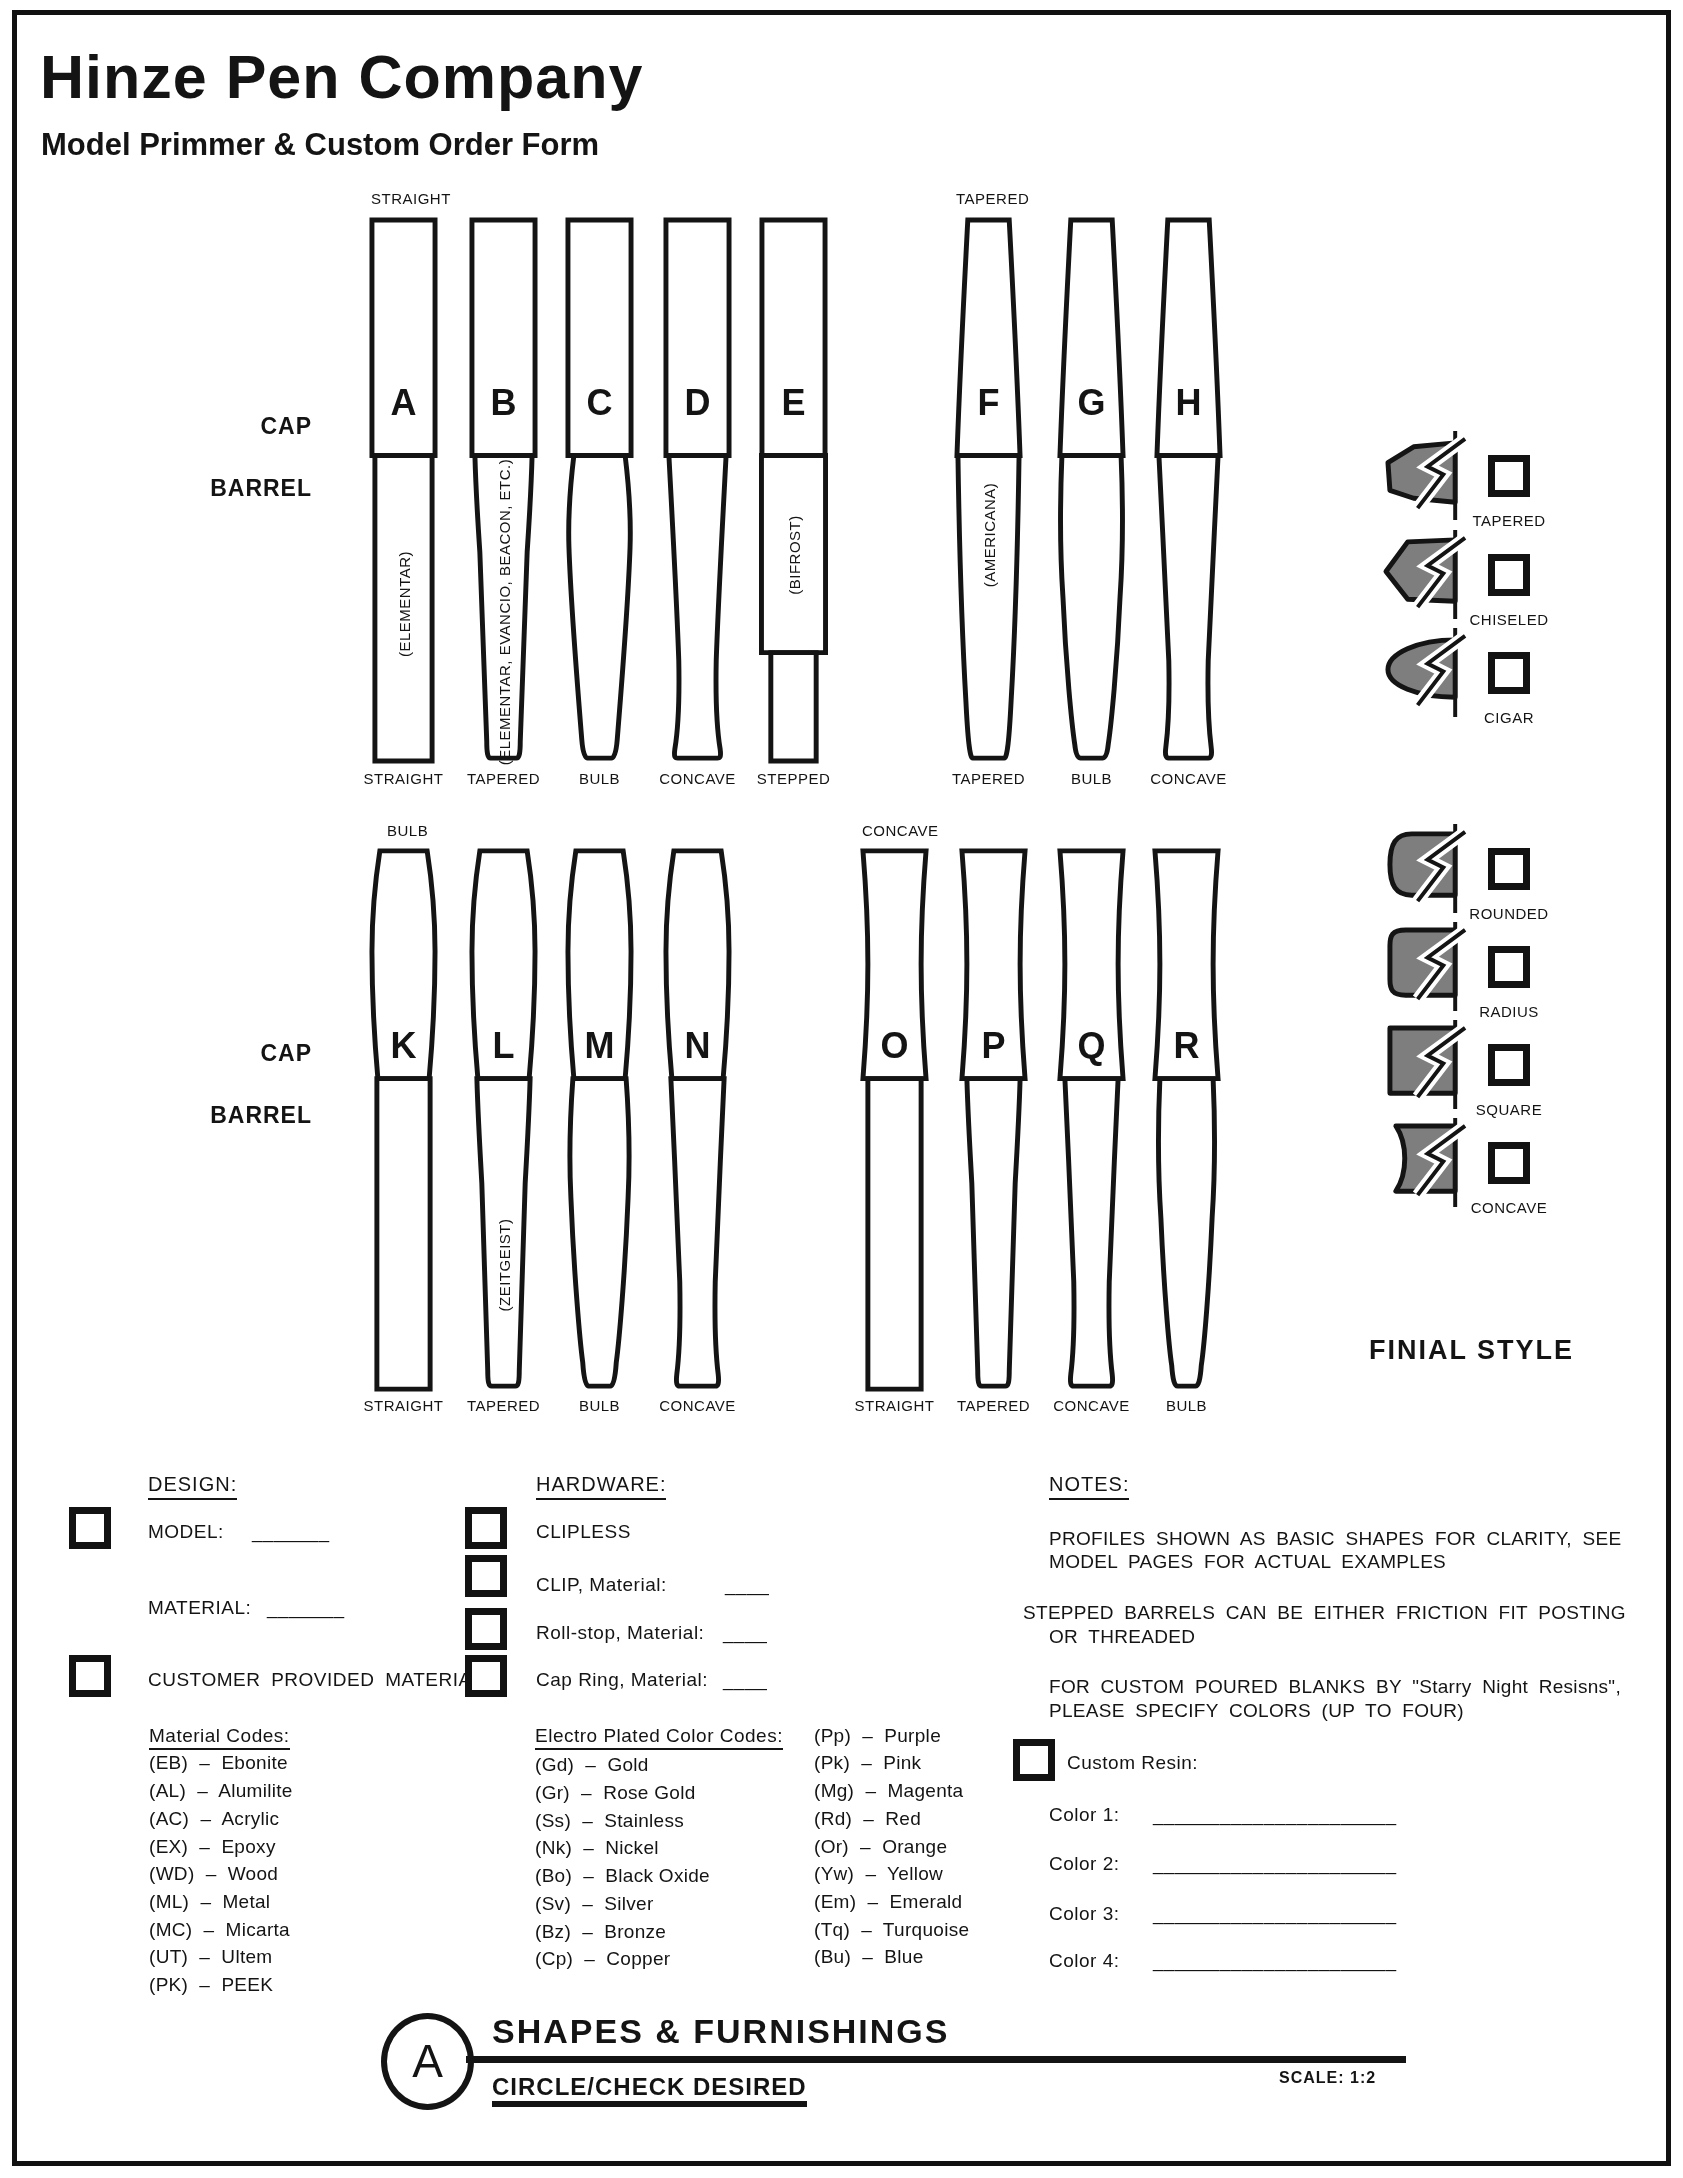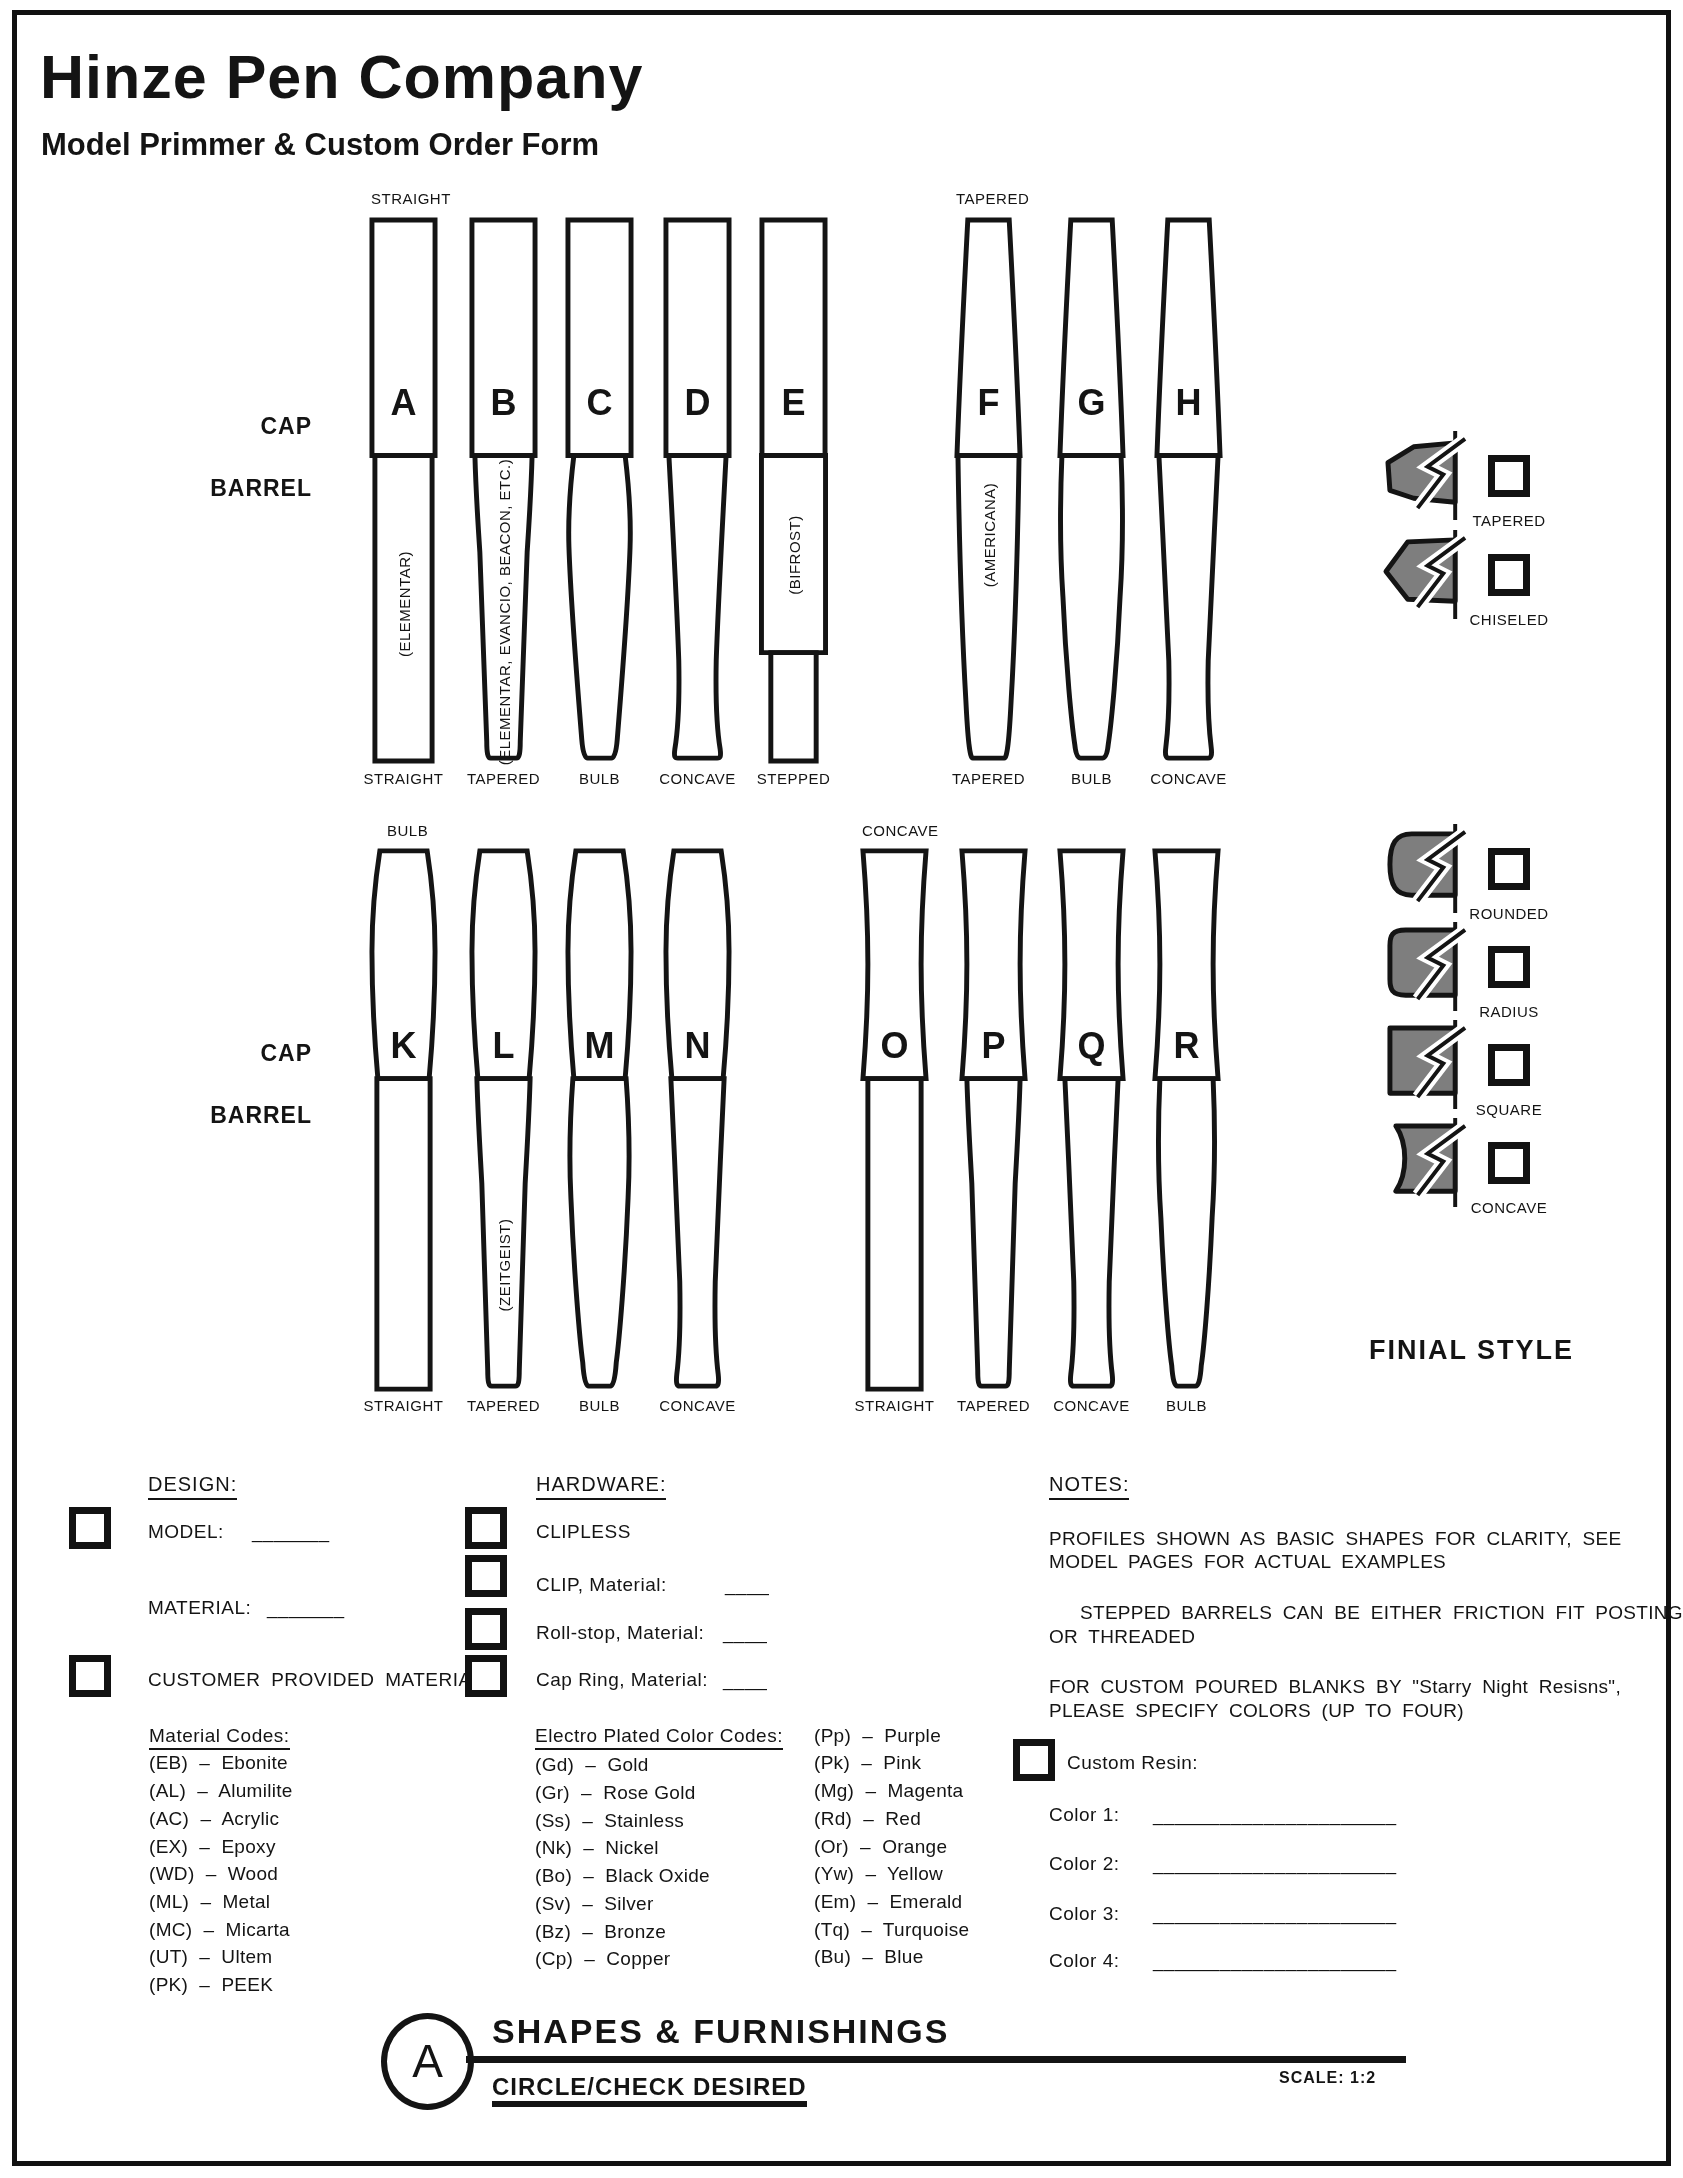--- a/index.html
+++ b/index.html
@@ -222,20 +222,30 @@
     <svg width="99" height="89" viewBox="0 0 100 90">
       <line class="fcl" x1="78" y1="0" x2="78" y2="90"></line>
       <path class="fbody" d="M78,10 L30,12 L8,42 L30,70 L78,72 Z"></path>
       <polyline class="fzw" points="88,8 50,36 66,44 40,78"></polyline>
         <polyline class="fzb" points="88,8 50,36 66,44 40,78"></polyline>
     </svg>
     <div class="cb" style="left:110px;top:24px"></div>
     <span class="flabel">CHISELED</span>
   </div>
 
+  <div class="finial" style="top:628px">
+    <svg width="99" height="89" viewBox="0 0 100 90">
+      <line class="fcl" x1="78" y1="0" x2="78" y2="90"></line>
+      <path class="fbody" d="M78,12 C40,12 10,26 10,42 C10,58 40,70 78,70 Z"></path>
+      <polyline class="fzw" points="88,8 50,36 66,44 40,78"></polyline>
+        <polyline class="fzb" points="88,8 50,36 66,44 40,78"></polyline>
+    </svg>
+    <div class="cb" style="left:110px;top:24px"></div>
+    <span class="flabel">CIGAR</span>
+  </div>
 
 
   <div class="finial" style="top:824px">
     <svg width="99" height="89" viewBox="0 0 100 90">
       <line class="fcl" x1="78" y1="0" x2="78" y2="90"></line>
       <path class="fbody" d="M78,10 L34,10 C18,10 12,20 12,41 C12,62 18,72 34,72 L78,72 Z"></path>
       <polyline class="fzw" points="88,8 50,36 66,44 40,78"></polyline>
         <polyline class="fzb" points="88,8 50,36 66,44 40,78"></polyline>
     </svg>
     <div class="cb" style="left:110px;top:24px"></div>
@@ -296,21 +306,21 @@
   <div class="cb" style="left:465px;top:1608px"></div>
   <div class="t lbl" style="left:536px;top:1622px">Roll-stop, Material:</div>
   <div class="t lbl" style="left:723px;top:1622px">____</div>
   <div class="cb" style="left:465px;top:1655px"></div>
   <div class="t lbl" style="left:536px;top:1669px">Cap Ring, Material:</div>
   <div class="t lbl" style="left:723px;top:1669px">____</div>
 
   <div class="t h-ul" style="left:1049px;top:1473px">NOTES:</div>
   <div class="t note" style="left:1049px;top:1528px">PROFILES SHOWN AS BASIC SHAPES FOR CLARITY, SEE</div>
   <div class="t note" style="left:1049px;top:1551px">MODEL PAGES FOR ACTUAL EXAMPLES</div>
-  <div class="t note" style="left:1080px;top:1602px">STEPPED BARRELS CAN BE EITHER FRICTION FIT POSTING</div>
+  <div class="t note" style="left:1023px;top:1602px">STEPPED BARRELS CAN BE EITHER FRICTION FIT POSTING</div>
   <div class="t note" style="left:1049px;top:1626px">OR THREADED</div>
   <div class="t note" style="left:1049px;top:1676px">FOR CUSTOM POURED BLANKS BY "Starry Night Resisns",</div>
   <div class="t note" style="left:1049px;top:1700px">PLEASE SPECIFY COLORS (UP TO FOUR)</div>
 
   <div class="t codehead" style="left:149px;top:1725px">Material Codes:</div>
   <div class="t codeitem" style="left:149px;top:1752px">(EB)  –  Ebonite</div>
   <div class="t codeitem" style="left:149px;top:1780px">(AL)  –  Alumilite</div>
   <div class="t codeitem" style="left:149px;top:1808px">(AC)  –  Acrylic</div>
   <div class="t codeitem" style="left:149px;top:1836px">(EX)  –  Epoxy</div>
   <div class="t codeitem" style="left:149px;top:1863px">(WD)  –  Wood</div>

